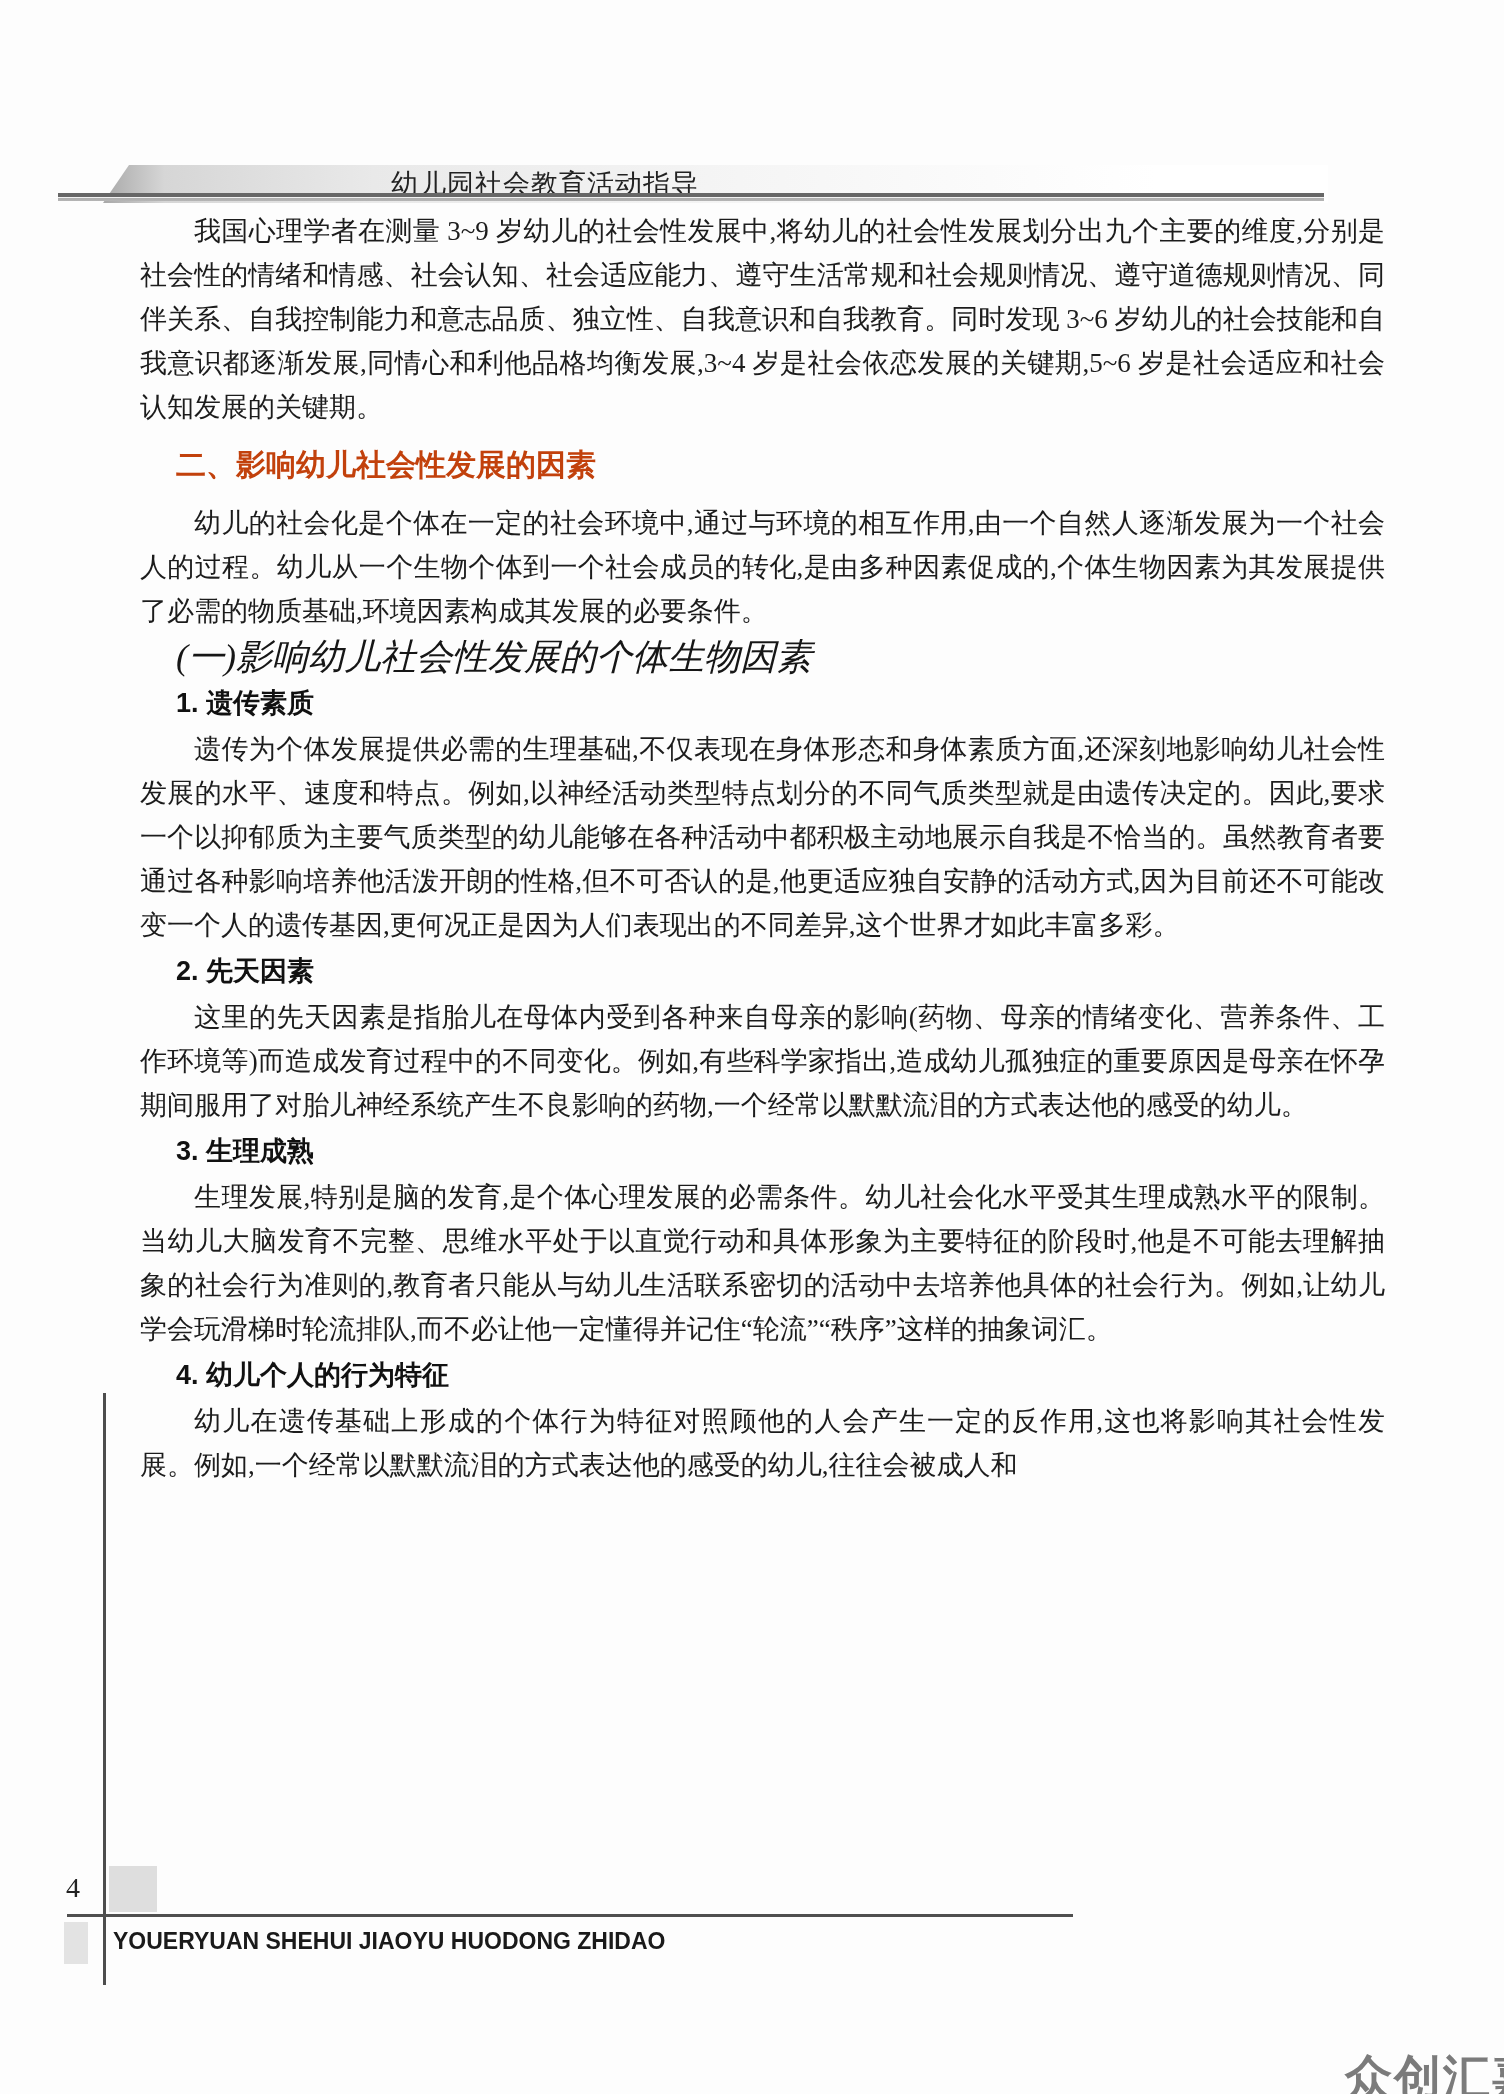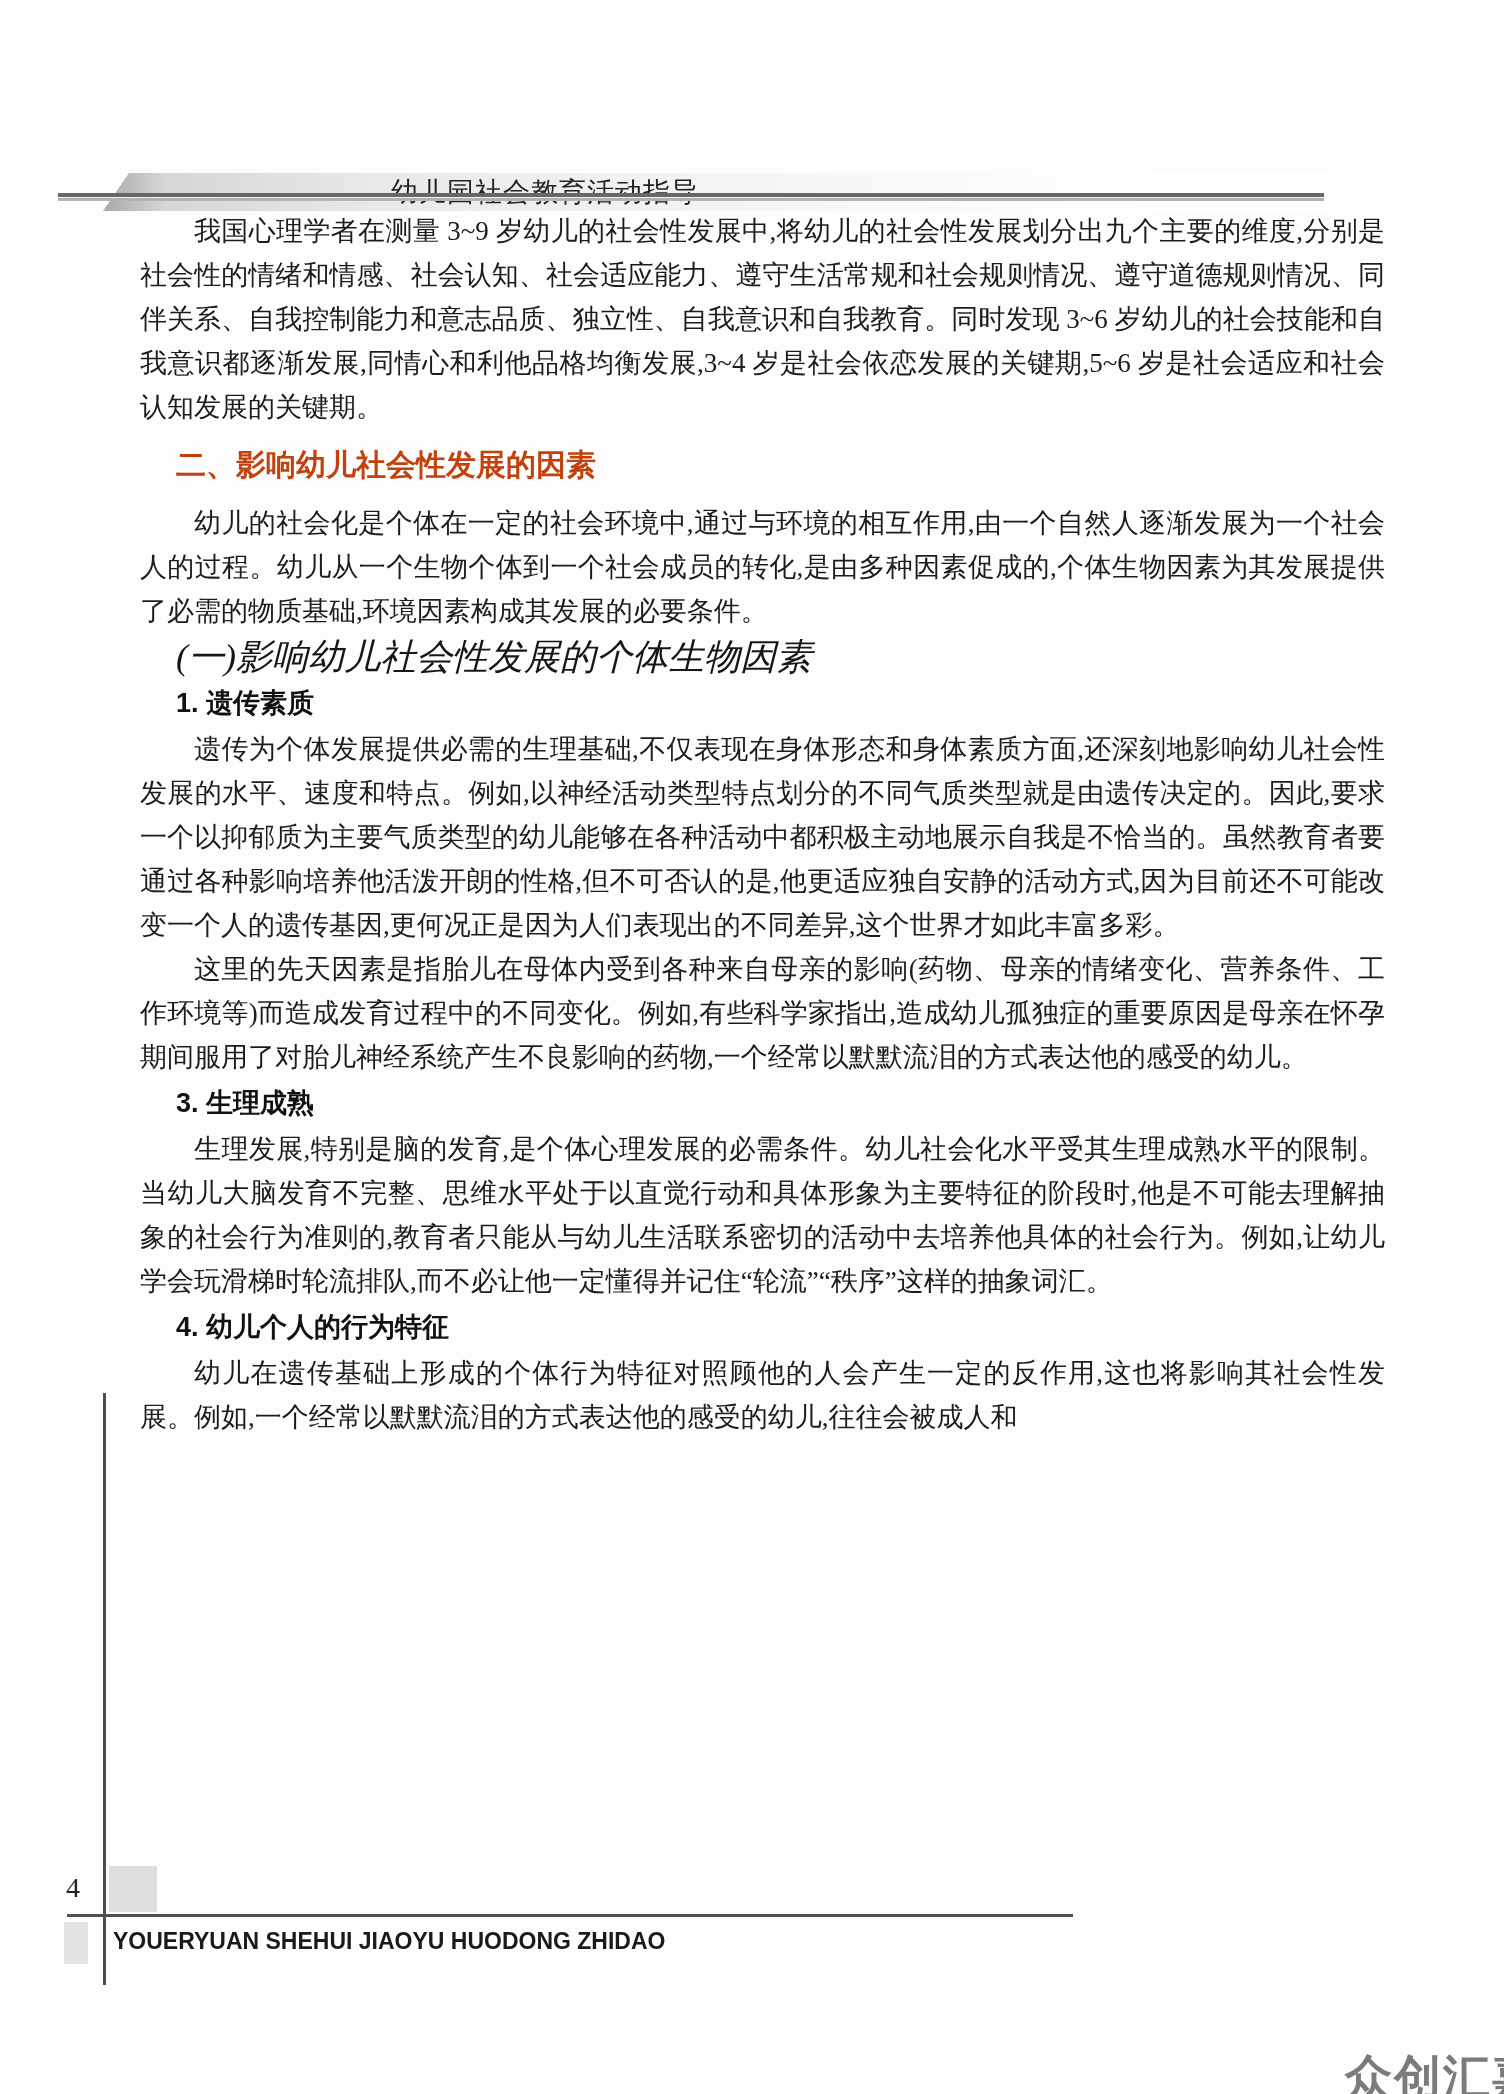--- a/index.html
+++ b/index.html
@@ -7,21 +7,21 @@
     position:relative;
     width:1504px;height:2094px;
     margin:0 auto;
     background:#fdfdfd;
     overflow:hidden;
     font-family:"Liberation Serif","DejaVu Serif",serif;
     color:#1c1c1c;
   }
   
   .head-band{
-    position:absolute;left:103px;top:173px;width:1225px;height:38px;
+    position:absolute;left:103px;top:165px;width:1225px;height:38px;
     background:linear-gradient(to right,#a8a8a8 0,#d6d6d6 5%,#e9e9e9 22%,#f5f5f5 52%,#ffffff 86%);
     clip-path:polygon(26px 0,100% 0,100% 100%,0 100%);
     display:flex;align-items:center;
   }
   .head-band .title{
     padding-left:288px;
     font-family:"Liberation Sans","DejaVu Sans",sans-serif;
     font-size:27px;letter-spacing:1px;color:#222;white-space:nowrap;
   }
   .head-rule{position:absolute;left:58px;top:193px;width:1266px;height:8px;
@@ -85,20 +85,21 @@
 
     <div class="h-major">二、影响幼儿社会性发展的因素</div>
 
     <p>幼儿的社会化是个体在一定的社会环境中,通过与环境的相互作用,由一个自然人逐渐发展为一个社会人的过程。幼儿从一个生物个体到一个社会成员的转化,是由多种因素促成的,个体生物因素为其发展提供了必需的物质基础,环境因素构成其发展的必要条件。</p>
 
     <div class="h-sub">(一)影响幼儿社会性发展的个体生物因素</div>
 
     <div class="h-num">1. 遗传素质</div>
     <p>遗传为个体发展提供必需的生理基础,不仅表现在身体形态和身体素质方面,还深刻地影响幼儿社会性发展的水平、速度和特点。例如,以神经活动类型特点划分的不同气质类型就是由遗传决定的。因此,要求一个以抑郁质为主要气质类型的幼儿能够在各种活动中都积极主动地展示自我是不恰当的。虽然教育者要通过各种影响培养他活泼开朗的性格,但不可否认的是,他更适应独自安静的活动方式,因为目前还不可能改变一个人的遗传基因,更何况正是因为人们表现出的不同差异,这个世界才如此丰富多彩。</p>
 
+    <div class="h-num">2. 先天因素</div>
     <p>这里的先天因素是指胎儿在母体内受到各种来自母亲的影响(药物、母亲的情绪变化、营养条件、工作环境等)而造成发育过程中的不同变化。例如,有些科学家指出,造成幼儿孤独症的重要原因是母亲在怀孕期间服用了对胎儿神经系统产生不良影响的药物,一个经常以默默流泪的方式表达他的感受的幼儿。</p>
 
     <div class="h-num">3. 生理成熟</div>
     <p>生理发展,特别是脑的发育,是个体心理发展的必需条件。幼儿社会化水平受其生理成熟水平的限制。当幼儿大脑发育不完整、思维水平处于以直觉行动和具体形象为主要特征的阶段时,他是不可能去理解抽象的社会行为准则的,教育者只能从与幼儿生活联系密切的活动中去培养他具体的社会行为。例如,让幼儿学会玩滑梯时轮流排队,而不必让他一定懂得并记住“轮流”“秩序”这样的抽象词汇。</p>
 
     <div class="h-num">4. 幼儿个人的行为特征</div>
     <p>幼儿在遗传基础上形成的个体行为特征对照顾他的人会产生一定的反作用,这也将影响其社会性发展。例如,一个经常以默默流泪的方式表达他的感受的幼儿,往往会被成人和</p>
   </div>
 
   <div class="left-vline"></div>

